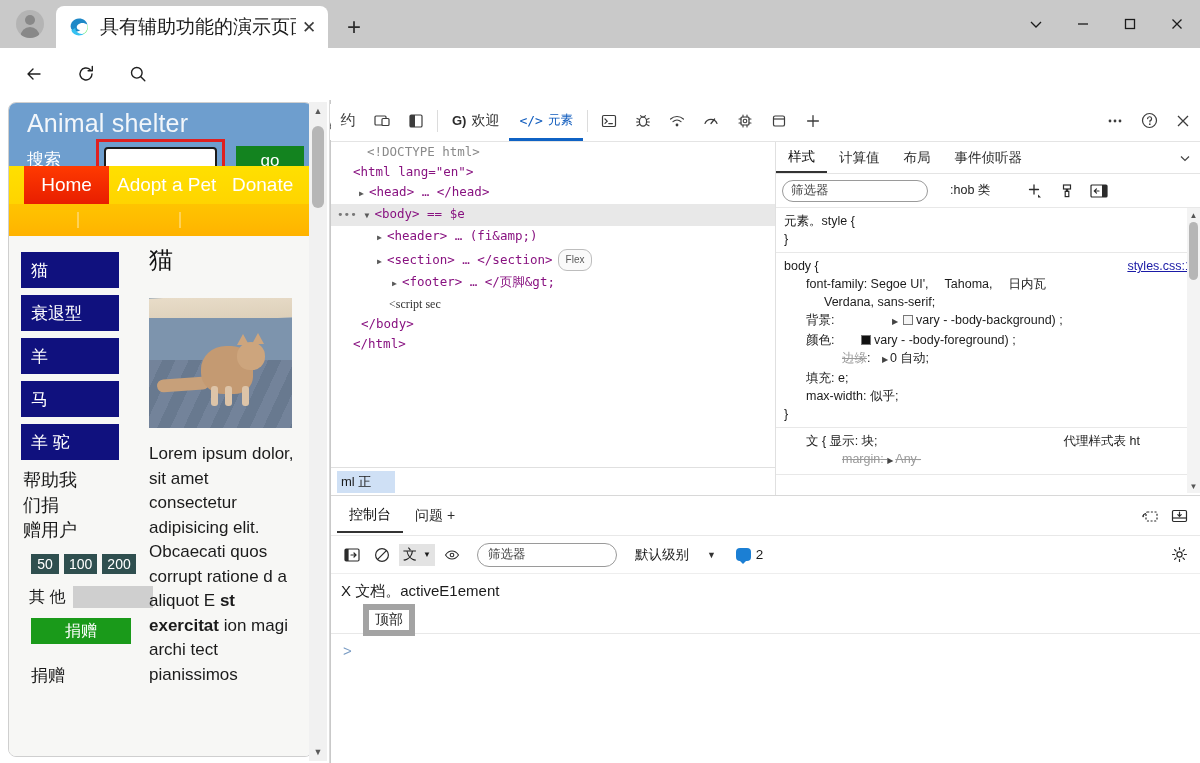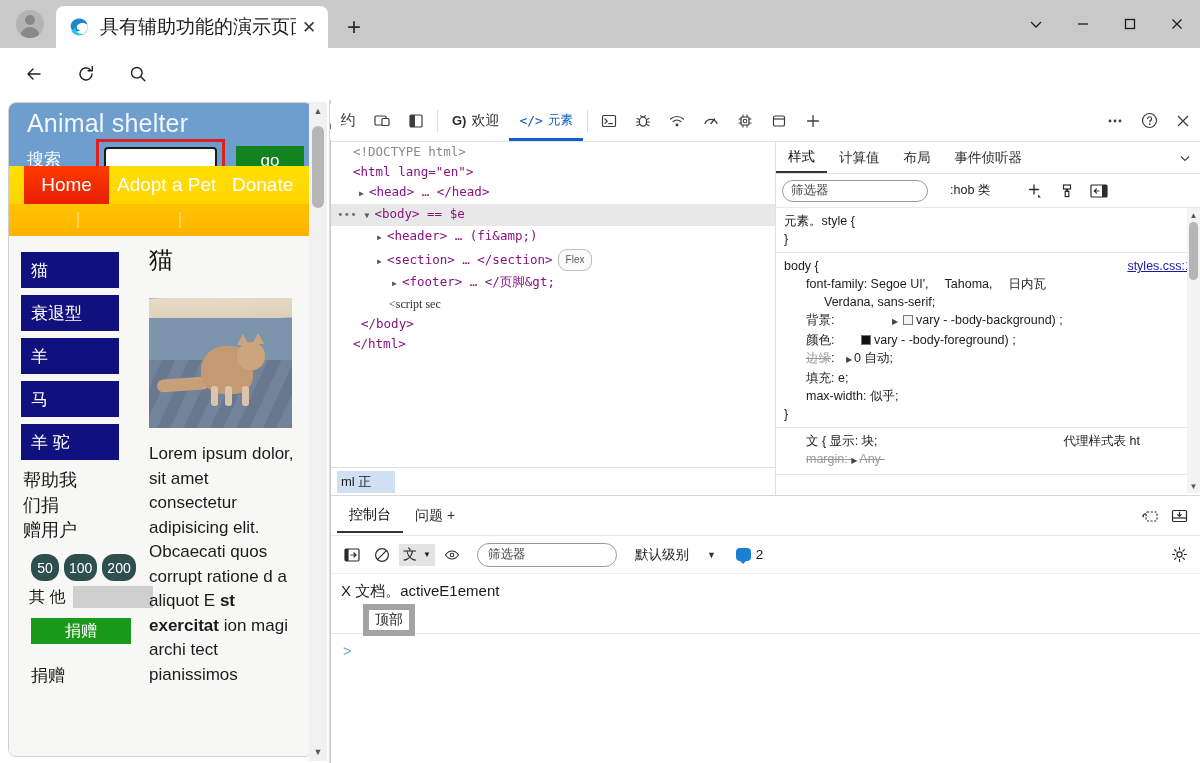--- a/index.html
+++ b/index.html
@@ -145,22 +145,22 @@
   .side-list { position:absolute; left:12px; top:16px; width:98px; }
   .side-btn {
     width:98px; height:36px; margin-bottom:7px; background:#10117e;
     color:#ffffff; font-size:17px; display:flex; align-items:center;
     padding-left:10px;
   }
   .help-block { position:absolute; left:14px; top:232px; width:110px; }
   .help-line { font-size:18px; color:#1a1a1a; line-height:25px; }
   .amounts { position:absolute; left:22px; top:318px; display:flex; gap:5px; }
   .amount-btn {
-    min-width:28px; height:27px; padding:0 5px; background:#2f4f4f; color:#ffffff;
-    font-size:14px; display:flex; align-items:center; justify-content:center;border-radius:12px;
+    min-width:28px; height:20px; padding:0 5px; background:#2f4f4f; color:#ffffff;
+    font-size:14px; display:flex; align-items:center; justify-content:center;
   }
   .other-row { position:absolute; left:20px; top:350px; display:flex; align-items:center; gap:8px; }
   .other-label { font-size:16px; color:#1a1a1a; }
   .other-input { width:80px; height:22px; background:#cfcfcf; }
   .donate-btn {
     position:absolute; left:22px; top:382px; width:100px; height:26px;
     background:#1a9a1a; color:#ffffff; font-size:16px;
     display:flex; align-items:center; justify-content:center;
   }
   .footer-donate { position:absolute; left:22px; top:428px; font-size:17px; color:#1a1a1a; }
@@ -269,21 +269,21 @@
   .css-link { position:absolute; right:8px; top:4px; color:#1a1aa6; text-decoration:underline; font-size:12.5px; }
   .css-right { position:absolute; right:60px; top:4px; font-size:12.5px; color:#1b1b1b; }
   .ind { padding-left:22px; }
   .ind2 { padding-left:40px; }
   .swatch { display:inline-block; width:10px; height:10px; border:1px solid #777; vertical-align:-1px; margin:0 3px; }
   .swatch.dark { background:#111; }
   .swatch.light { background:#f5f5f5; }
   .tri { display:inline-block; color:#444; font-size:8px; margin-right:2px; }
   .css-scroll { position:absolute; right:0; top:0; width:13px; height:285px; background:#f3f3f3; }
   .css-thumb { position:absolute; left:2px; top:14px; width:9px; height:58px; background:#b6b6b6; border-radius:5px; }
-  .strike { text-decoration:line-through; color:#9a9a9a; }
+  .strike { text-decoration:line-through; color:#9a9a9a;margin-left:36px; }
 
   .hsplit { position:absolute; left:0; top:395px; width:869px; height:1px; background:#d8d8d8; }
 
   
   .drawer { position:absolute; left:0; top:396px; width:869px; height:267px; background:#ffffff; }
   .dw-tabs { height:40px; display:flex; align-items:center; border-bottom:1px solid #e8e8e8; padding-left:6px; }
   .dw-tab { padding:0 12px; height:34px; display:flex; align-items:center; font-size:14px; color:#2b2b2b; }
   .dw-tab.active { border-bottom:2px solid #333; color:#111; }
   .dw-right { margin-left:auto; display:flex; align-items:center; padding-right:6px; }
   .dw-ic { width:30px; height:28px; display:flex; align-items:center; justify-content:center; color:#2b2b2b; }
@@ -590,21 +590,21 @@
         </div>
         <div class="dt-ic">
           <svg width="18" height="18" viewBox="0 0 18 18">
               <path d="M4 4l10 10M14 4L4 14" stroke="#3c3c3c" stroke-width="1.3"></path>
             </svg>
         </div>
       </div>
     </div>
 
     <div class="dom-pane">
-      <div class="dom-line" style="padding-left:22px;"><span class="pl" style="color:#8a8a8a;">&lt;!DOCTYPE html&gt;</span></div>
+      <div class="dom-line" style="padding-left:36px;"><span class="pl" style="color:#8a8a8a;">&lt;!DOCTYPE html&gt;</span></div>
       <div class="dom-line" style="padding-left:22px;"><span class="tg">&lt;html lang="en"&gt;</span></div>
       <div class="dom-line" style="padding-left:28px;"><span class="caret">▶</span><span class="tg">&lt;head&gt; … &lt;/head&gt;</span></div>
       <div class="dom-line sel-row" style="padding-left:6px;"><span style="color:#777;font-size:11px;">•••</span> <span class="caret">▼</span><span class="tg">&lt;body&gt; == $e</span></div>
       <div class="dom-line" style="padding-left:46px;"><span class="caret">▶</span><span class="tg">&lt;header&gt; … (fi&amp;amp;)</span></div>
       <div class="dom-line" style="padding-left:46px;"><span class="caret">▶</span><span class="tg">&lt;section&gt; … &lt;/section&gt;</span><span class="flexbadge">Flex</span></div>
       <div class="dom-line" style="padding-left:61px;"><span class="caret">▶</span><span class="tg">&lt;footer&gt; … &lt;/页脚&amp;gt;</span></div>
       <div class="dom-line" style="padding-left:58px;font-family:Liberation Serif, serif;font-size:12px;"><span class="pl">&lt;script sec</span></div>
       <div class="dom-line" style="padding-left:30px;"><span class="tg">&lt;/body&gt;</span></div>
       <div class="dom-line" style="padding-left:22px;"><span class="tg">&lt;/html&gt;</span></div>
     </div>

